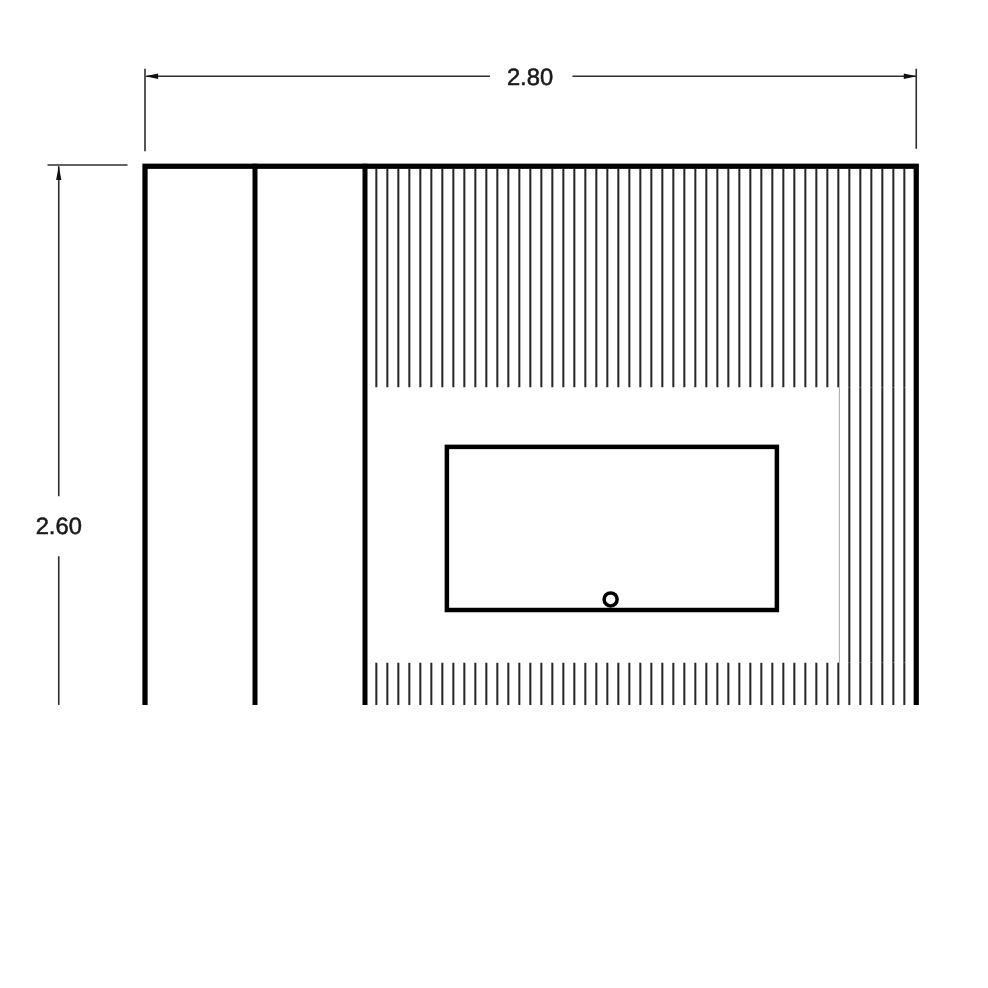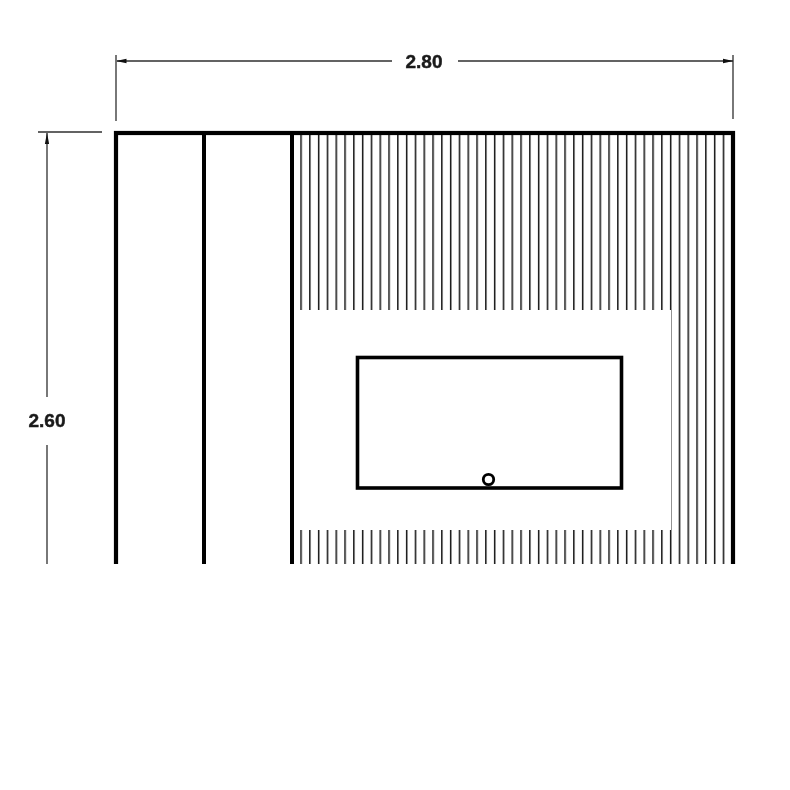--- a/index.html
+++ b/index.html
@@ -1,16 +1,16 @@
 <!DOCTYPE html>
 <html><head>
 <meta charset="utf-8">
 <style>
   html,body{margin:0;padding:0;background:#ffffff;}
-  .wrap{width:790px;height:564px;position:relative;font-family:"Liberation Sans", sans-serif;font-weight:bold;}
+  .wrap{width:790px;height:564px;position:relative;font-family:"Liberation Sans", sans-serif;}
   svg{display:block;transform:translateZ(0);will-change:transform;}
   text{font-family:"Liberation Sans", sans-serif;fill:#1a1a1a;}
 </style>
 </head>
 <body>
 <div class="wrap">
 <svg width="790" height="790" viewBox="0 0 790 790" xmlns="http://www.w3.org/2000/svg">
   <defs>
     <pattern id="vhatch" patternUnits="userSpaceOnUse" x="300.3" y="0" width="8.8" height="10">
       <rect x="0" y="0" width="1.5" height="10" fill="#141414"></rect>

